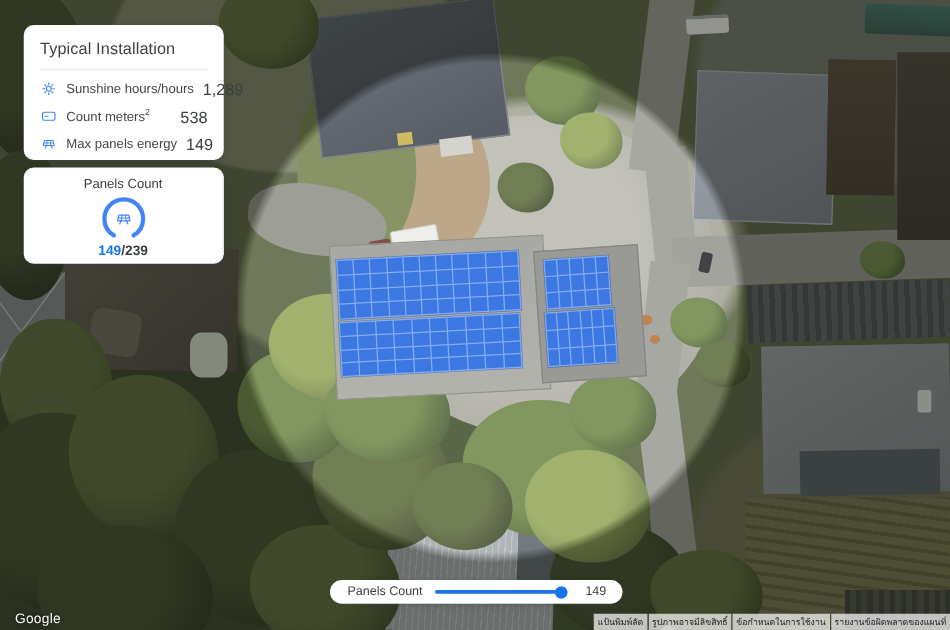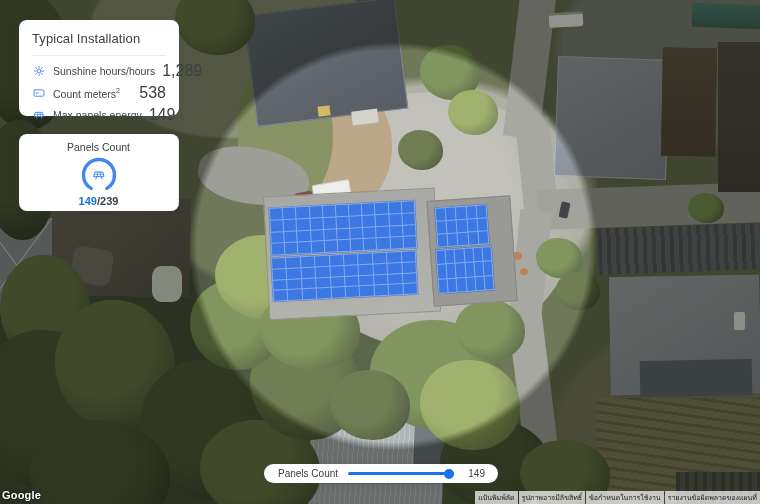--- a/index.html
+++ b/index.html
@@ -40,27 +40,27 @@
       rgba(255,255,255,.13) 0px, rgba(255,255,255,.13) 196px,
       rgba(25,27,19,.42) 204px, rgba(25,27,19,.42) 100%);}
   
   .panels-layer{position:absolute;inset:0;pointer-events:none;}
   .panel-group{position:absolute;display:grid;gap:1px;padding:1px;background:var(--panel-border);
     box-shadow:0 0 0 .5px rgba(30,70,150,.55);}
   .panel-cell{background:var(--panel-fill);}
   
   .card{position:absolute;background:#fff;border-radius:8px;
     box-shadow:0 1px 2px rgba(60,64,67,.3),0 2px 6px rgba(60,64,67,.15);}
-  .card-info{left:19px;top:20px;width:160px;height:96px;padding:11px 13px 0;}
+  .card-info{left:19px;top:20px;width:160px;height:108px;padding:11px 13px 0;}
   .card-title{font-size:13px;color:var(--ink);letter-spacing:.1px;}
   .card-divider{height:1px;background:var(--divider);margin:9px 0 4px;}
   .info-row{display:flex;align-items:center;height:22px;gap:7px;}
   .info-label{font-size:10.5px;color:#43474b;white-space:nowrap;}
   .info-label sup{font-size:7px;}
-  .info-value{margin-left:auto;font-size:16px;color:var(--ink);}
+  .info-value{margin-left:auto;font-size:13px;color:var(--ink);}
   .row-icon{width:14px;height:14px;flex:0 0 14px;}
   .card-gauges{left:19px;top:134px;width:160px;height:77px;display:flex;}
   .gauge-col{flex:1;display:flex;flex-direction:column;align-items:center;padding-top:7px;}
   .gauge-head{font-size:10.5px;color:var(--ink);}
   .gauge-wrap{position:relative;width:38px;height:38px;margin-top:3px;}
   .gauge-wrap svg.arc{position:absolute;inset:0;}
   .gauge-wrap svg.gicon{position:absolute;left:11px;top:11px;width:16px;height:16px;}
   .gauge-value{font-size:11px;font-weight:700;margin-top:1px;white-space:nowrap;}
   .v-blue{color:var(--accent-blue);} .v-green{color:var(--green);}
   .v-dark{color:var(--ink);font-weight:700;}
@@ -69,21 +69,21 @@
   .slider-pill{position:absolute;left:264px;top:464px;width:234px;height:19px;background:#fff;
     border-radius:10px;display:flex;align-items:center;
     box-shadow:0 1px 2px rgba(60,64,67,.3),0 2px 6px rgba(60,64,67,.15);}
   .slider-label{font-size:10px;color:var(--ink);margin-left:14px;white-space:nowrap;}
   .slider-track{position:relative;flex:1;height:3px;background:var(--accent-blue);
     border-radius:2px;margin:0 14px 0 10px;}
   .slider-thumb{position:absolute;right:-4px;top:50%;width:10px;height:10px;margin-top:-5px;
     border-radius:50%;background:var(--accent-blue);}
   .slider-value{font-size:10px;color:var(--ink);margin-right:13px;}
   
-  .google-logo{position:absolute;left:2px;bottom:3px;color:#fff;font-size:11px;font-weight:700;
+  .google-logo{position:absolute;left:12px;bottom:3px;color:#fff;font-size:11px;font-weight:400;
     letter-spacing:.2px;text-shadow:0 0 3px rgba(0,0,0,.7);}
   .attribution{position:absolute;right:0;bottom:0;display:flex;gap:1px;font-family:sans-serif;}
   .attribution span{background:rgba(245,245,245,.75);color:#1c1c1c;font-size:7px;
     padding:1px 3px;white-space:nowrap;}
 </style>
 </head>
 <body>
 
 <div class="stage">
 

